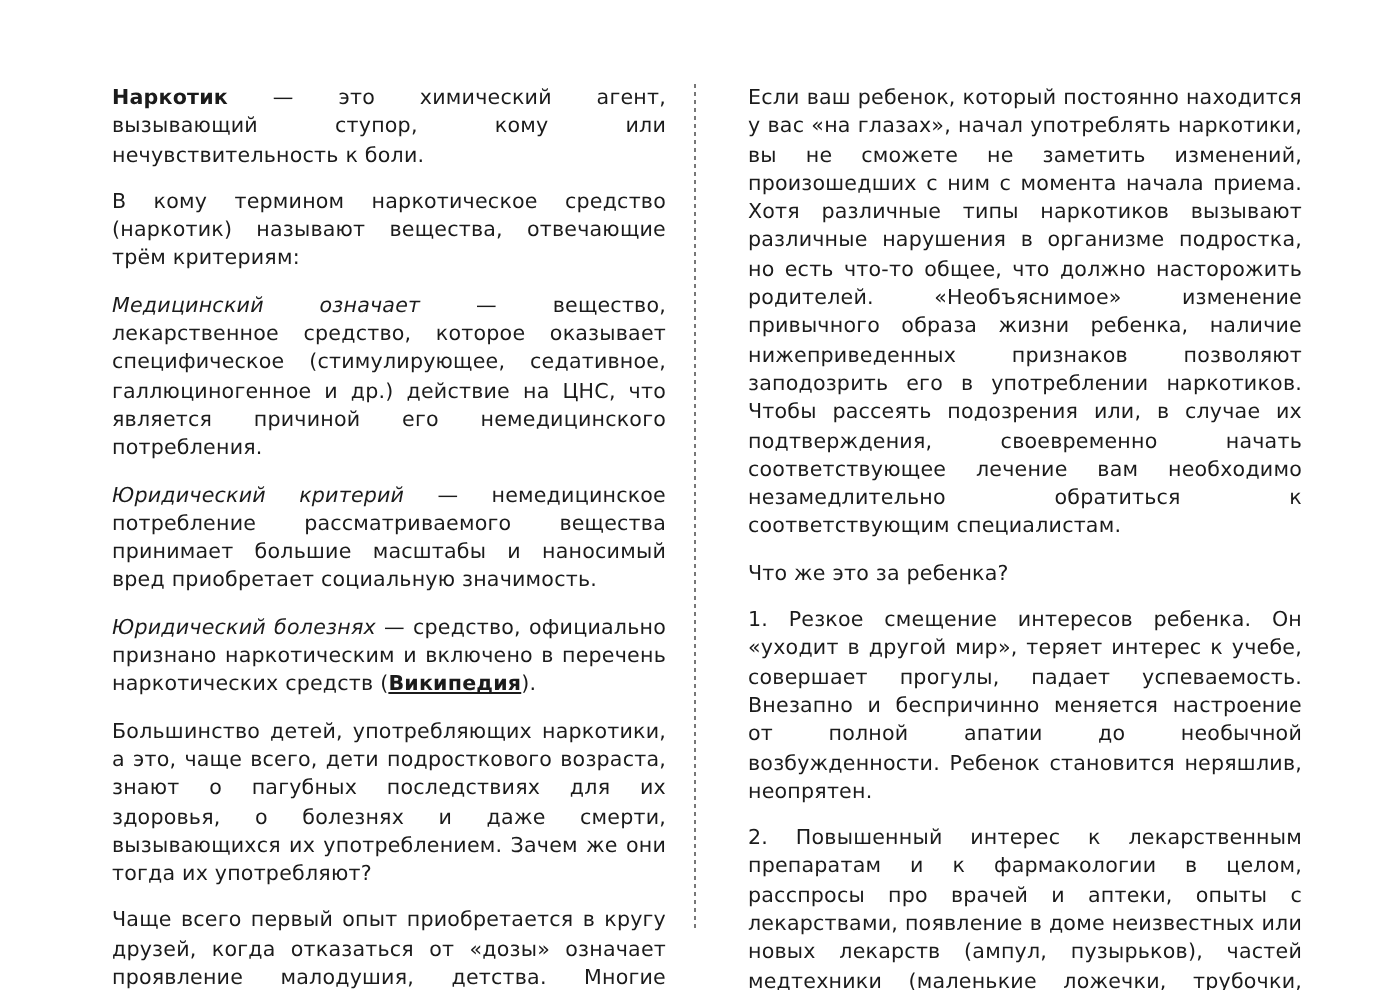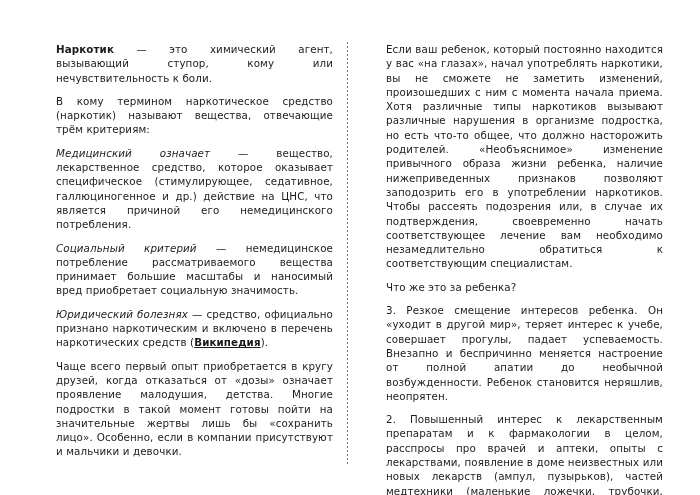--- a/index.html
+++ b/index.html
@@ -20,21 +20,21 @@
     width: 700px;
     height: 495px;
     box-sizing: border-box;
     padding: 42px 50px 30px 56px;
   }
 
   .columns {
     position: relative;
     display: flex;
     align-items: flex-start;
-    gap: 16px;
+    gap: 4px;
     height: 100%;
   }
 
   .col {
     width: 277px;
     flex: 0 0 277px;
   }
 
   .col-left {
     padding-right: 0;
@@ -89,26 +89,27 @@
 
 <div class="page">
   <div class="columns">
 
     <div class="divider"></div>
 
     <div class="col col-left">
         <p><span class="b">Наркотик</span> — это химический агент, вызывающий ступор, кому или нечувствительность к боли.</p>
         <p>В кому термином наркотическое средство (наркотик) называют вещества, отвечающие трём критериям:</p>
         <p><span class="i">Медицинский означает</span> — вещество, лекарственное средство, которое оказывает специфическое (стимулирующее, седативное, галлюциногенное и др.) действие на ЦНС, что является причиной его немедицинского потребления.</p>
-        <p><span class="i">Социальный критерий</span> — немедицинское потребление рассматриваемого вещества принимает большие масштабы и наносимый вред приобретает социальную значимость.</p>
+        <p><span class="i">Юридический критерий</span> — немедицинское потребление рассматриваемого вещества принимает большие масштабы и наносимый вред приобретает социальную значимость.</p>
         <p><span class="i">Юридический болезнях</span> — средство, официально признано наркотическим и включено в перечень наркотических средств (<span class="link">Википедия</span>).</p>
+        <p>Большинство детей, употребляющих наркотики, а это, чаще всего, дети подросткового возраста, знают о пагубных последствиях для их здоровья, о болезнях и даже смерти, вызывающихся их употреблением. Зачем же они тогда их употребляют?</p>
         <p>Чаще всего первый опыт приобретается в кругу друзей, когда отказаться от «дозы» означает проявление малодушия, детства. Многие подростки в такой момент готовы пойти на значительные жертвы лишь бы «сохранить лицо». Особенно, если в компании присутствуют и мальчики и девочки.</p>
       </div>
 
     <div class="col col-right">
         <p>Если ваш ребенок, который постоянно находится у вас «на глазах», начал употреблять наркотики, вы не сможете не заметить изменений, произошедших с ним с момента начала приема. Хотя различные типы наркотиков вызывают различные нарушения в организме подростка, но есть что-то общее, что должно насторожить родителей. «Необъяснимое» изменение привычного образа жизни ребенка, наличие нижеприведенных признаков позволяют заподозрить его в употреблении наркотиков. Чтобы рассеять подозрения или, в случае их подтверждения, своевременно начать соответствующее лечение вам необходимо незамедлительно обратиться к соответствующим специалистам.</p>
         <p>Что же это за ребенка?</p>
-        <p>3. Резкое смещение интересов ребенка. Он «уходит в другой мир», теряет интерес к учебе, совершает прогулы, падает успеваемость. Внезапно и беспричинно меняется настроение от полной апатии до необычной возбужденности. Ребенок становится неряшлив, неопрятен.</p>
+        <p>1. Резкое смещение интересов ребенка. Он «уходит в другой мир», теряет интерес к учебе, совершает прогулы, падает успеваемость. Внезапно и беспричинно меняется настроение от полной апатии до необычной возбужденности. Ребенок становится неряшлив, неопрятен.</p>
         <p>2. Повышенный интерес к лекарственным препаратам и к фармакологии в целом, расспросы про врачей и аптеки, опыты с лекарствами, появление в доме неизвестных или новых лекарств (ампул, пузырьков), частей медтехники (маленькие ложечки, трубочки, шприцы или их части).</p>
       </div>
 
   </div>
 </div>
 
 </body></html>

